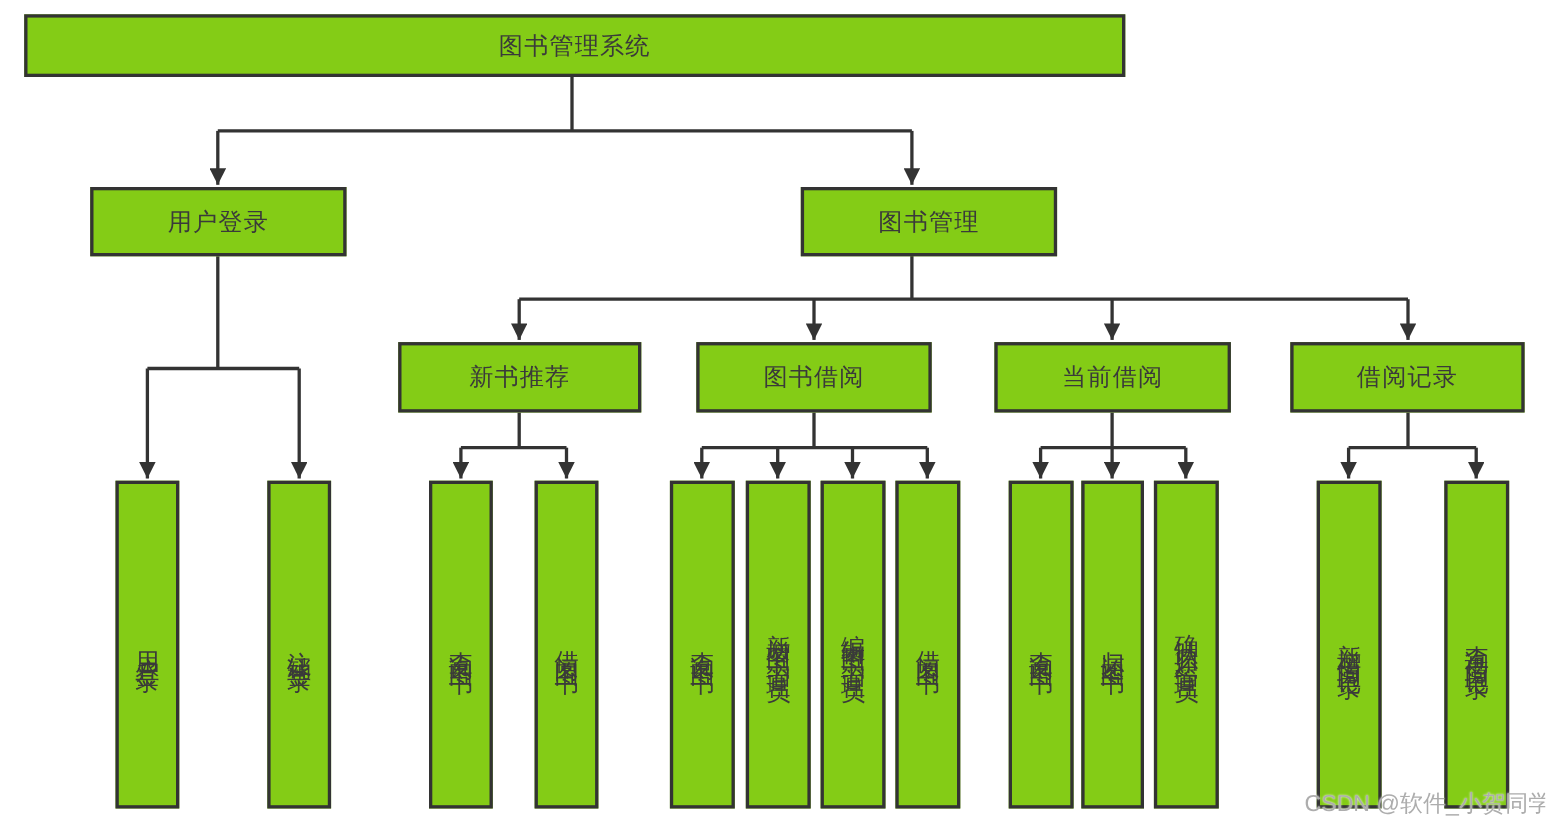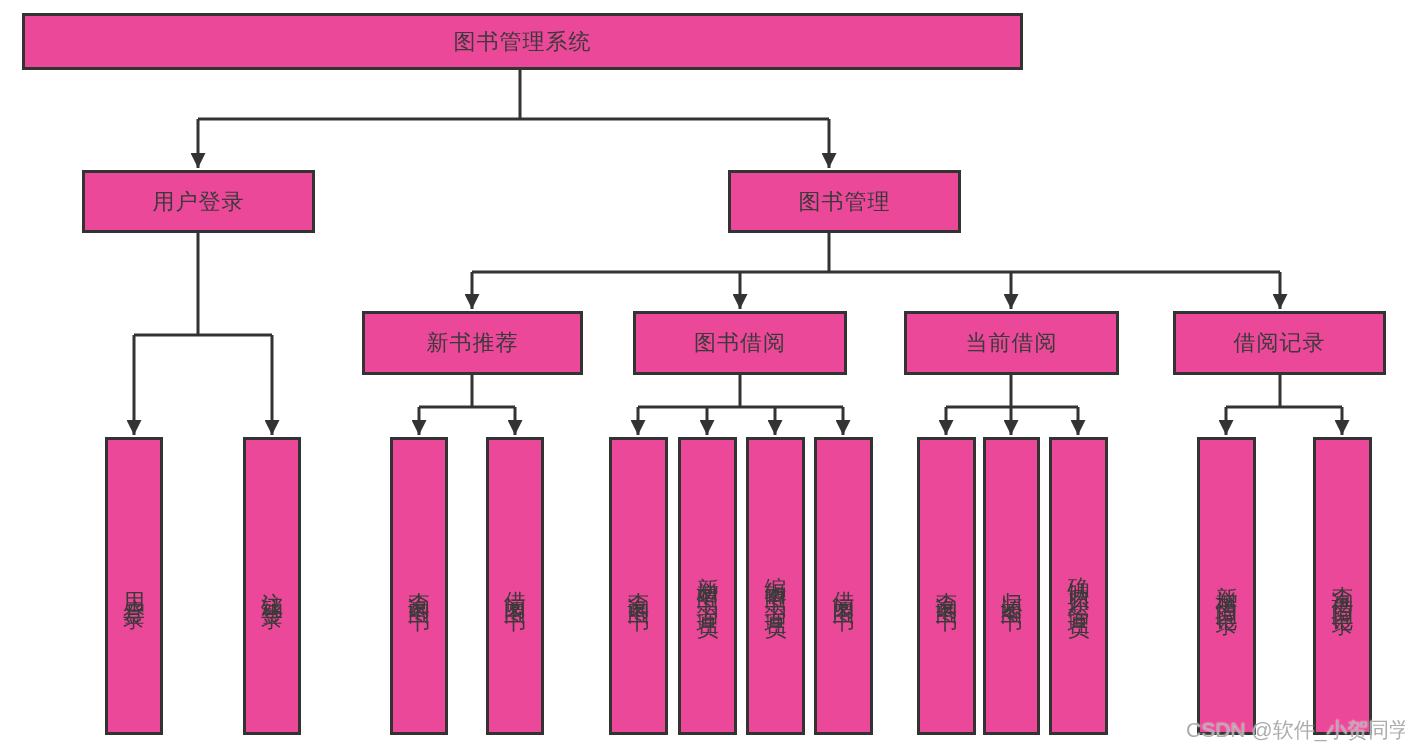--- a/index.html
+++ b/index.html
@@ -23,21 +23,21 @@
     height: 747px;
   }
   svg.connectors path {
     stroke: #333333;
     stroke-width: 3;
     fill: none;
   }
   .node {
     position: absolute;
     box-sizing: border-box;
-    background: #ec4899;
+    background: #84cc16;
     border: 3px solid #333333;
     color: #3a3a3a;
     display: flex;
     align-items: center;
     justify-content: center;
     text-align: center;
   }
   .hnode {
     font-size: 22px;
     letter-spacing: 1px;

